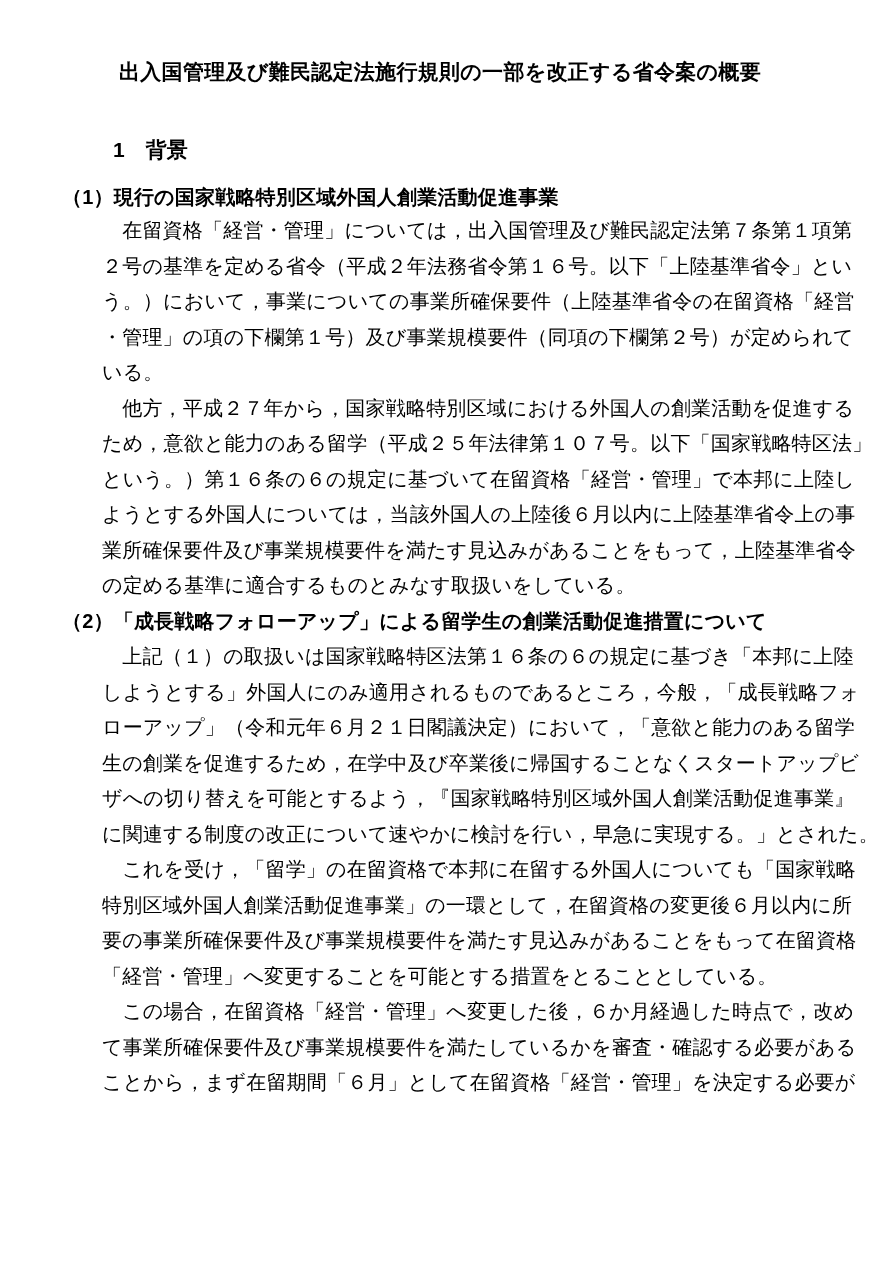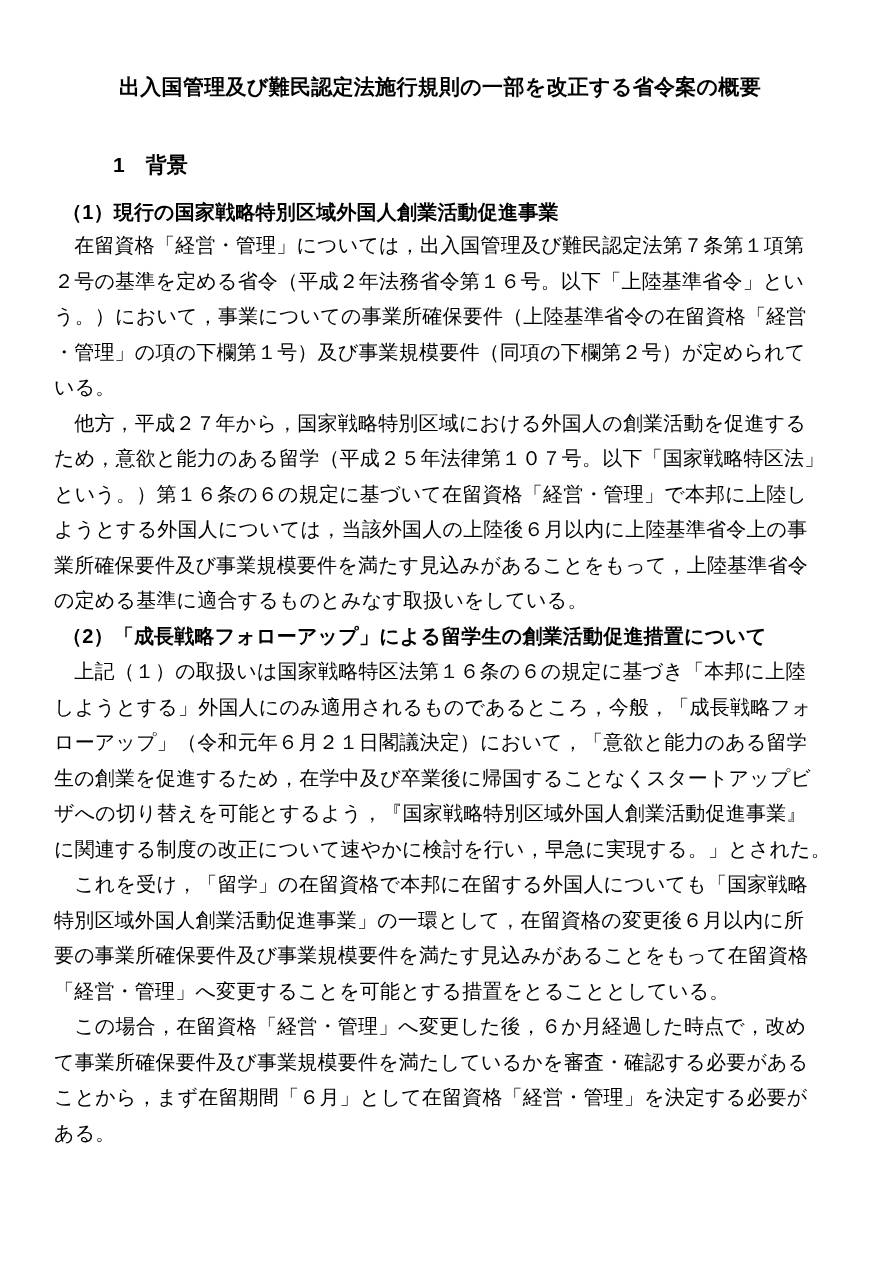--- a/index.html
+++ b/index.html
@@ -14,21 +14,21 @@
     color: #000000;
     font-family: "Liberation Serif", "DejaVu Serif", serif;
   }
   .page {
     position: relative;
     width: 880px;
     height: 1276px;
     background: #ffffff;
   }
   .doc-title {
-    padding-top: 72px;
+    padding-top: 57px;
     font-family: "Liberation Sans", "DejaVu Sans", sans-serif;
     font-weight: bold;
     font-size: 21px;
     line-height: 29px;
     text-align: center;
     letter-spacing: 0.3px;
     white-space: pre;
   }
   .h-sec {
     margin-top: 51px;
@@ -50,21 +50,21 @@
   .h-sub.first {
     margin-top: 18px;
     line-height: 32px;
     height: 32px;
   }
   .h-sub.inrow {
     line-height: 35.5px;
     height: 35.5px;
   }
   .bl {
-    padding-left: 54px;
+    padding-left: 102px;
     font-family: "Liberation Serif", "DejaVu Serif", serif;
     font-size: 20px;
     line-height: 35.5px;
     height: 35.5px;
     letter-spacing: 0.2px;
     white-space: pre;
   }
 </style>
 </head>
 <body>
@@ -100,15 +100,14 @@
   <div class="bl">に関連する制度の改正について速やかに検討を行い，早急に実現する。」とされた。</div>
 
   <div class="bl">　これを受け，「留学」の在留資格で本邦に在留する外国人についても「国家戦略</div>
   <div class="bl">特別区域外国人創業活動促進事業」の一環として，在留資格の変更後６月以内に所</div>
   <div class="bl">要の事業所確保要件及び事業規模要件を満たす見込みがあることをもって在留資格</div>
   <div class="bl">「経営・管理」へ変更することを可能とする措置をとることとしている。</div>
 
   <div class="bl">　この場合，在留資格「経営・管理」へ変更した後，６か月経過した時点で，改め</div>
   <div class="bl">て事業所確保要件及び事業規模要件を満たしているかを審査・確認する必要がある</div>
   <div class="bl">ことから，まず在留期間「６月」として在留資格「経営・管理」を決定する必要が</div>
-  <div class="bl">ある。</div>
 
 </div>
 
 </body></html>

